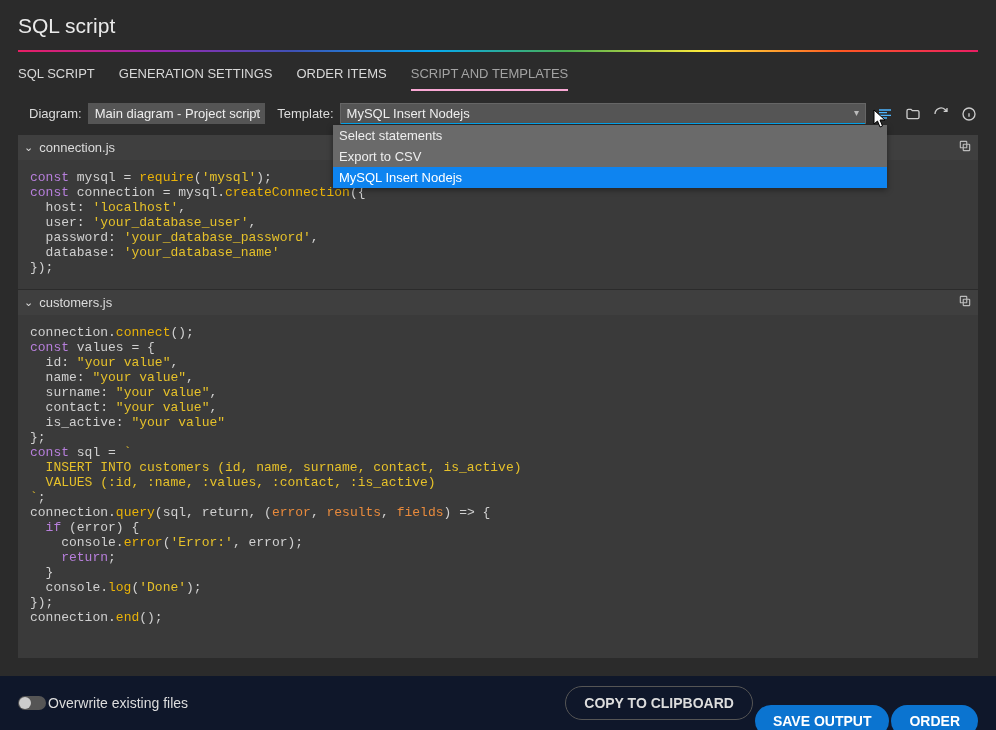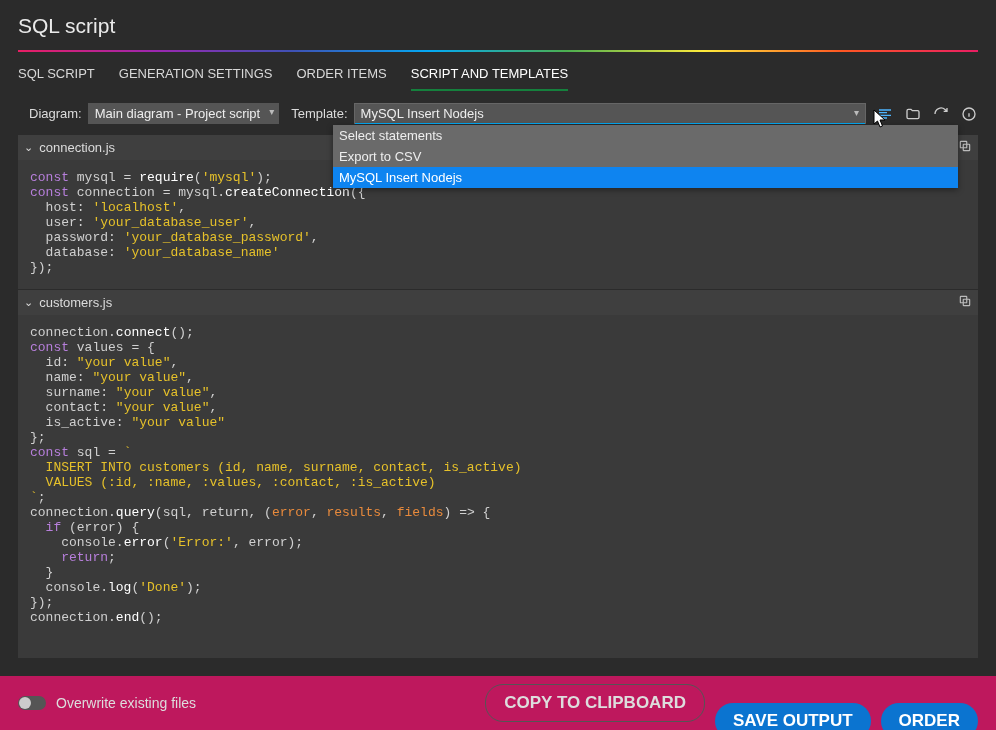--- a/index.html
+++ b/index.html
@@ -28,41 +28,41 @@
     gap: 24px;
     padding: 14px 18px 0;
     font-size: 13px;
   }
   .tab {
     padding-bottom: 8px;
     cursor: pointer;
     color: #d8d8d8;
   }
   .tab.active {
-    color: #ffffff;
-    border-bottom: 2px solid #15803d;
+    color: #a3a3a3;
+    border-bottom: 2px solid #f9a8d4;
   }
   .toolbar {
     display: flex;
     align-items: center;
     padding: 12px 18px 10px;
     font-size: 13px;
     gap: 6px;
     position: relative;
     margin-left: 11px;
   }
   .toolbar-label {
     color: #dcdcdc;
   }
   .select-box {
     background: #555;
     border: 1px solid #555;
     color: #eee;
     font-size: 13px;
-    padding: 2px 18px 2px 6px;
+    padding: 2px 4px 2px 6px;
     position: relative;
     cursor: pointer;
   }
   .select-box::after {
     content: "▾";
     position: absolute;
     right: 4px;
     top: 2px;
     font-size: 10px;
     color: #bbb;
@@ -90,21 +90,21 @@
     bottom: -1px;
     left: 0;
     right: 0;
     height: 1px;
     background: #03a9f4;
   }
   .dropdown {
     position: absolute;
     left: 322px;
     top: 34px;
-    width: 625px;
+    width: 554px;
     background: #6a6a6a;
     z-index: 10;
     font-size: 13px;
     box-shadow: 0 2px 6px rgba(0,0,0,0.4);
   }
   .dropdown-item {
     padding: 3px 6px;
     color: #eee;
     cursor: pointer;
   }
@@ -154,34 +154,34 @@
   .code {
     font-family: Consolas, "Courier New", monospace;
     font-size: 13px;
     line-height: 15px;
     padding: 10px 12px;
     white-space: pre;
     color: #d0d0d0;
   }
   .kw { color: #b77fdb; }
   .str { color: #e6c12a; }
-  .fn { color: #ffffff; }
+  .fn { color: #eab308; }
   .param { color: #e88a3c; }
   .prop { color: #d0d0d0; }
   .footer {
     position: absolute;
     bottom: 0;
     left: 0;
     right: 0;
     height: 54px;
-    background: #be185d;
+    background: #0f172a;
     display: flex;
     align-items: center;
     padding: 0 18px;
-    gap: 10px;
+    gap: 2px;
   }
   .toggle {
     width: 28px;
     height: 14px;
     background: #555;
     border-radius: 7px;
     position: relative;
     cursor: pointer;
   }
   .toggle::after {
@@ -195,21 +195,21 @@
     border-radius: 50%;
   }
   .footer-label {
     font-size: 14px;
     color: #ddd;
     flex: 1;
   }
   .btn {
     padding: 8px 18px;
     border-radius: 18px;
-    font-size: 17px;
+    font-size: 14px;
     font-weight: 600;
     cursor: pointer;
     border: none;
   }
   .btn-outline {
     background: transparent;
     color: #ddd;
     border: 1px solid #555;
   }
   .btn-primary {

